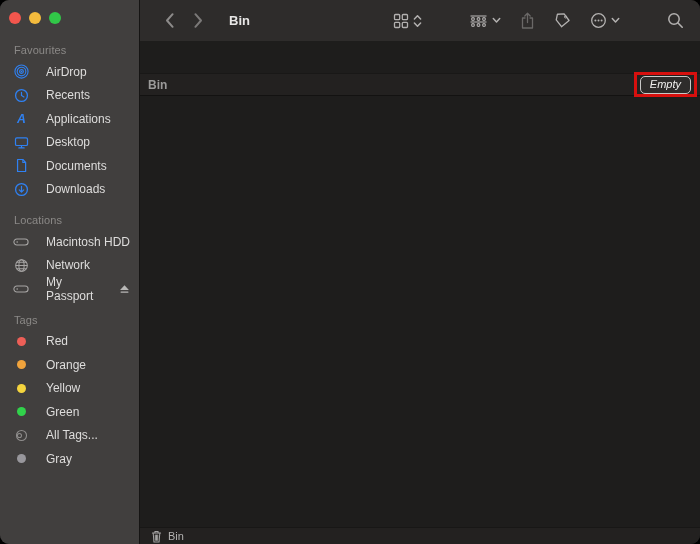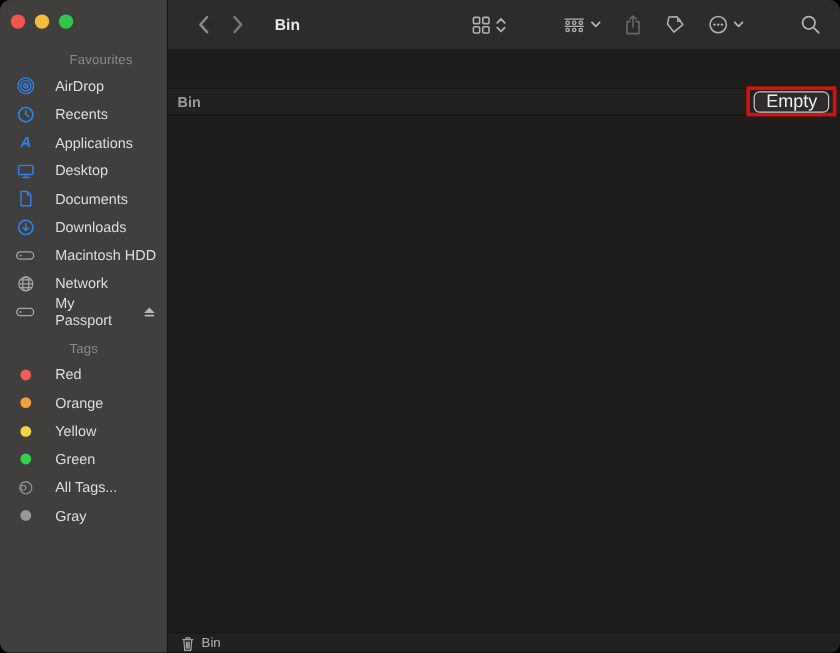--- a/index.html
+++ b/index.html
@@ -4,42 +4,42 @@
 <style>
   html,body{margin:0;padding:0;background:#000;}
   body{font-family:"Liberation Sans","DejaVu Sans",sans-serif;width:700px;height:544px;overflow:hidden;}
   *{box-sizing:border-box;}
   .window{width:700px;height:544px;display:flex;background:#1e1d1c;border-radius:9px;overflow:hidden;}
 
   
   .sidebar{width:140px;flex-shrink:0;background:#413f3e;border-right:1px solid #151413;display:flex;flex-direction:column;}
   .traffic{display:flex;gap:8px;padding:12px 0 0 9px;}
   .light{width:12px;height:12px;border-radius:50%;}
-  .section-title{font-size:11px;color:#8b8987;padding-left:14px;padding-bottom:4px;letter-spacing:.1px;margin-left:44px;}
+  .section-title{font-size:11px;color:#8b8987;padding-left:14px;padding-bottom:4px;letter-spacing:.1px;}
   .sec-fav .section-title{margin-top:20px;}
   .sec-loc .section-title,.sec-tags .section-title{margin-top:13px;}
   .srow{display:flex;align-items:center;height:23.5px;padding-left:13px;gap:17px;color:#dedddc;font-size:12px;cursor:default;}
   .srow .ic{width:16px;height:16px;display:flex;align-items:center;justify-content:center;flex-shrink:0;}
   .dot{width:9px;height:9px;border-radius:50%;margin:0 3.5px;flex-shrink:0;}
   .eject{margin-left:auto;margin-right:9px;display:flex;align-items:center;}
 
   
   .main{flex:1;display:flex;flex-direction:column;min-width:0;gap:32px;}
   .toolbar{height:41px;background:#2e2c2b;display:flex;align-items:center;padding:0 16px 0 18px;flex-shrink:0;}
   .nav-btn{display:flex;align-items:center;justify-content:center;width:22px;height:24px;}
   .tb-title{margin-left:20px;font-size:13px;font-weight:700;color:#e7e6e5;}
   .tb-right{margin-left:auto;display:flex;align-items:center;gap:19px;}
   .tb-group{display:flex;align-items:center;gap:4px;}
   .tb-view{margin-right:28px;}
   .tb-search{margin-left:28px;}
 
   .header-row{height:23px;background:#232120;border-top:1px solid #191817;border-bottom:1px solid #131211;display:flex;align-items:center;padding:0 8px;position:relative;flex-shrink:0;}
   .path-label{font-size:12px;font-weight:700;color:#9b9a99;}
   .annotation{position:absolute;right:3px;top:-2px;bottom:-2px;border:3px solid #d7100e;display:flex;align-items:center;padding:0 3px;}
-  .empty-btn{font-family:inherit;font-size:15px;color:#f0efee;background:rgba(255,255,255,0.05);border:1px solid #c9c8c7;border-radius:5px;padding:1px 9px 2px;line-height:13px;cursor:default;}
+  .empty-btn{font-family:inherit;font-size:11px;color:#f0efee;background:rgba(255,255,255,0.05);border:1px solid #c9c8c7;border-radius:5px;padding:1px 9px 2px;line-height:13px;cursor:default;font-style:italic;}
 
   .content{flex:1;background:#1e1d1c;}
 
   .statusbar{height:17px;background:#232120;border-top:1px solid #181716;display:flex;align-items:center;gap:6px;padding:0 11px;flex-shrink:0;}
   .status-label{font-size:11px;color:#b3b2b1;}
 
   svg{display:block;}
 </style>
 </head>
 <body>
@@ -114,20 +114,21 @@
           <svg width="15" height="15" viewBox="0 0 16 16">
               <circle cx="8" cy="8" r="6.3" fill="none" stroke="#2f81f2" stroke-width="1.4"></circle>
               <path d="M8 4.6 V10.6 M5.6 8.4 L8 10.8 L10.4 8.4" fill="none" stroke="#2f81f2" stroke-width="1.3" stroke-linecap="round" stroke-linejoin="round"></path>
             </svg>
         </span>
         <span>Downloads</span>
       </div>
     </div>
 
     <div class="section sec-loc">
+      <div class="section-title">Locations</div>
 
       <div class="srow">
         <span class="ic">
           <svg width="16" height="12" viewBox="0 0 18 12">
               <rect x="1" y="2.6" width="16" height="6.8" rx="3.4" fill="none" stroke="#a7a5a4" stroke-width="1.2"></rect>
               <circle cx="4.7" cy="6" r="0.9" fill="#a7a5a4"></circle>
             </svg>
         </span>
         <span>Macintosh HDD</span>
       </div>

